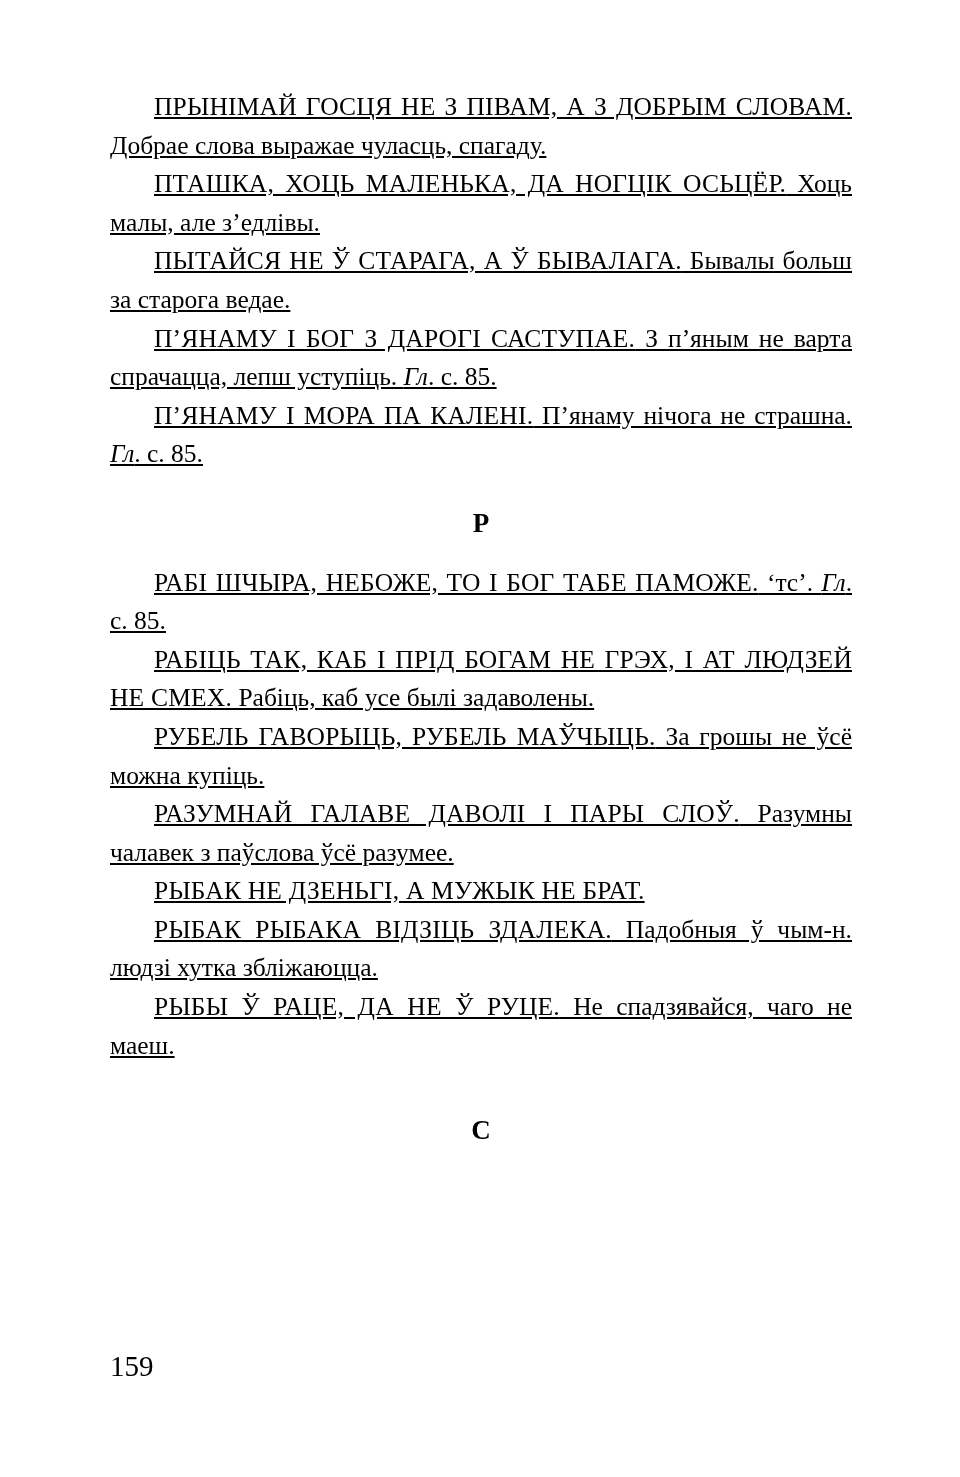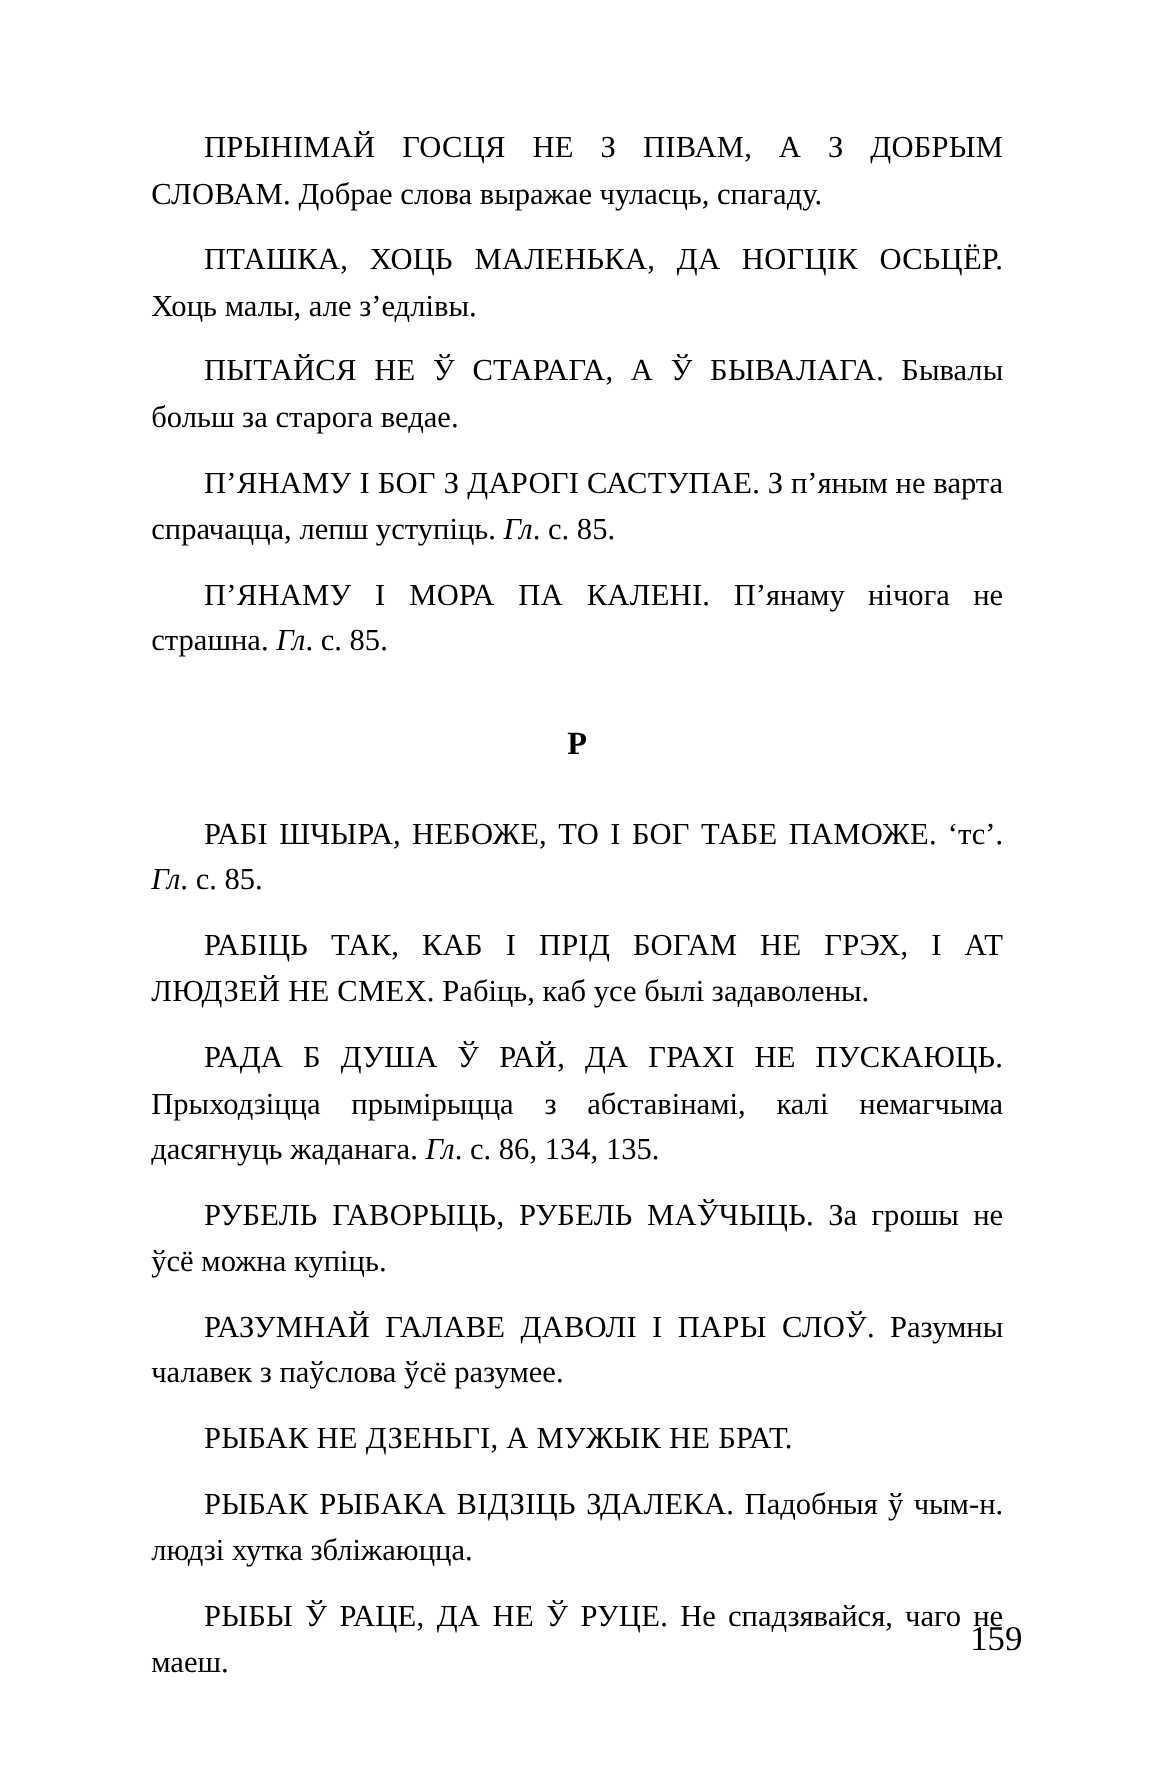--- a/index.html
+++ b/index.html
@@ -24,23 +24,24 @@
     height: 1300px;
   }
 
   
   .entry {
     font-size: 25.5px;
     line-height: 38.6px;
     text-align: justify;
     text-justify: inter-word;
     text-indent: 44px;
-    margin: 16px;
+    margin: 0;
     hyphens: none;
     word-spacing: 0px;
+    text-decoration: underline;
   }
 
   
   .hw {
     text-transform: none;
     letter-spacing: 0.2px;
   }
 
   
   .gl {
@@ -66,21 +67,20 @@
   .sp-after-letter  { height: 21px; }
   .sp-before-letter-c { height: 46px; }
   .sp-after-letter-c  { height: 22px; }
 
   
   .folio {
     position: absolute;
     left: 0;
     top: 1261px;
     width: 742px;
-    text-align: right;
     font-size: 29px;
     line-height: 34px;
   }
 </style>
 </head>
 <body>
 
 <div class="page">
 
   <p class="entry">
@@ -108,23 +108,20 @@
   <div class="sp-after-letter"></div>
 
   <p class="entry">
     <span class="hw">РАБІ ШЧЫРА, НЕБОЖЕ, ТО І БОГ ТАБЕ ПАМОЖЕ.</span><span class="gl"> ‘тс’. </span><span class="xref-it">Гл</span><span>. с. 85.</span>
   </p>
 
   <p class="entry">
     <span class="hw">РАБІЦЬ ТАК, КАБ І ПРІД БОГАМ НЕ ГРЭХ, І АТ ЛЮДЗЕЙ НЕ СМЕХ.</span><span class="gl"> Рабіць, каб усе былі задаволены.</span>
   </p>
 
-  <p class="entry">
-    <span class="hw">РАДА Б ДУША Ў РАЙ, ДА ГРАХІ НЕ ПУСКАЮЦЬ.</span><span class="gl"> Прыходзіцца прымірыцца з абставінамі, калі немагчыма дасягнуць жаданага. </span><span class="xref-it">Гл</span><span>. с. 86, 134, 135.</span>
-  </p>
 
   <p class="entry">
     <span class="hw">РУБЕЛЬ ГАВОРЫЦЬ, РУБЕЛЬ МАЎЧЫЦЬ.</span><span class="gl"> За грошы не ўсё можна купіць.</span>
   </p>
 
   <p class="entry">
     <span class="hw">РАЗУМНАЙ ГАЛАВЕ ДАВОЛІ І ПАРЫ СЛОЎ.</span><span class="gl"> Разумны чалавек з паўслова ўсё разумее.</span>
   </p>
 
   <p class="entry">

